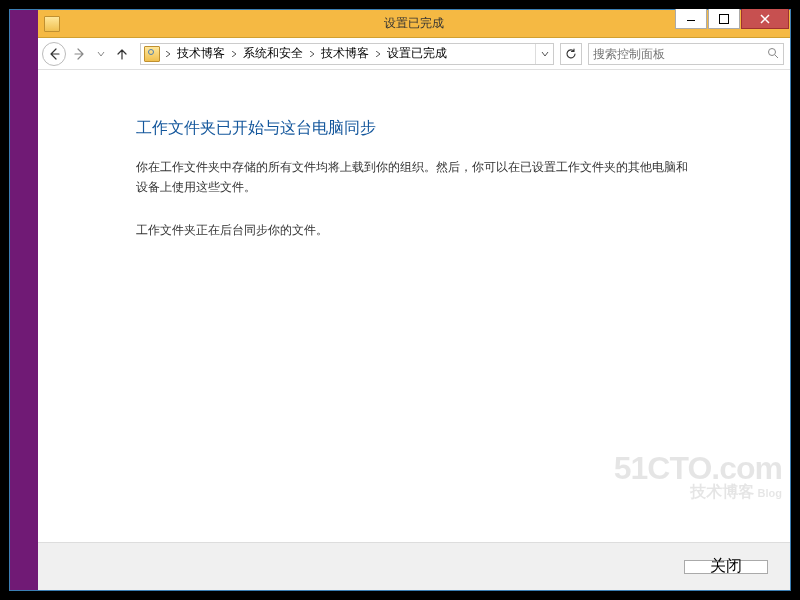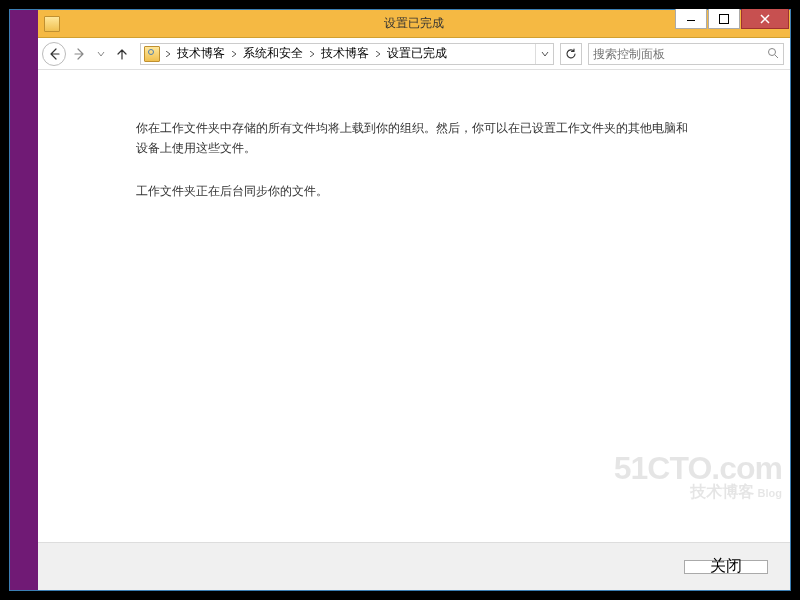--- a/index.html
+++ b/index.html
@@ -130,20 +130,21 @@
       <span class="search-icon">
         <svg viewBox="0 0 12 12">
             <circle cx="5" cy="5" r="3.5" stroke="currentColor" stroke-width="1" fill="none"></circle>
             <path d="M8 8 L11 11" stroke="currentColor" stroke-width="1"></path>
           </svg>
       </span>
     </div>
   </div>
 
   <div class="content">
+    <div class="heading">工作文件夹已开始与这台电脑同步</div>
     <div class="paragraph">你在工作文件夹中存储的所有文件均将上载到你的组织。然后，你可以在已设置工作文件夹的其他电脑和设备上使用这些文件。</div>
     <div class="paragraph">工作文件夹正在后台同步你的文件。</div>
 
     <div class="watermark">
       <div class="wm-top">51CTO.com</div>
       <div>
         <span class="wm-bottom">技术博客</span>
         <span class="wm-blog">Blog</span>
       </div>
     </div>

